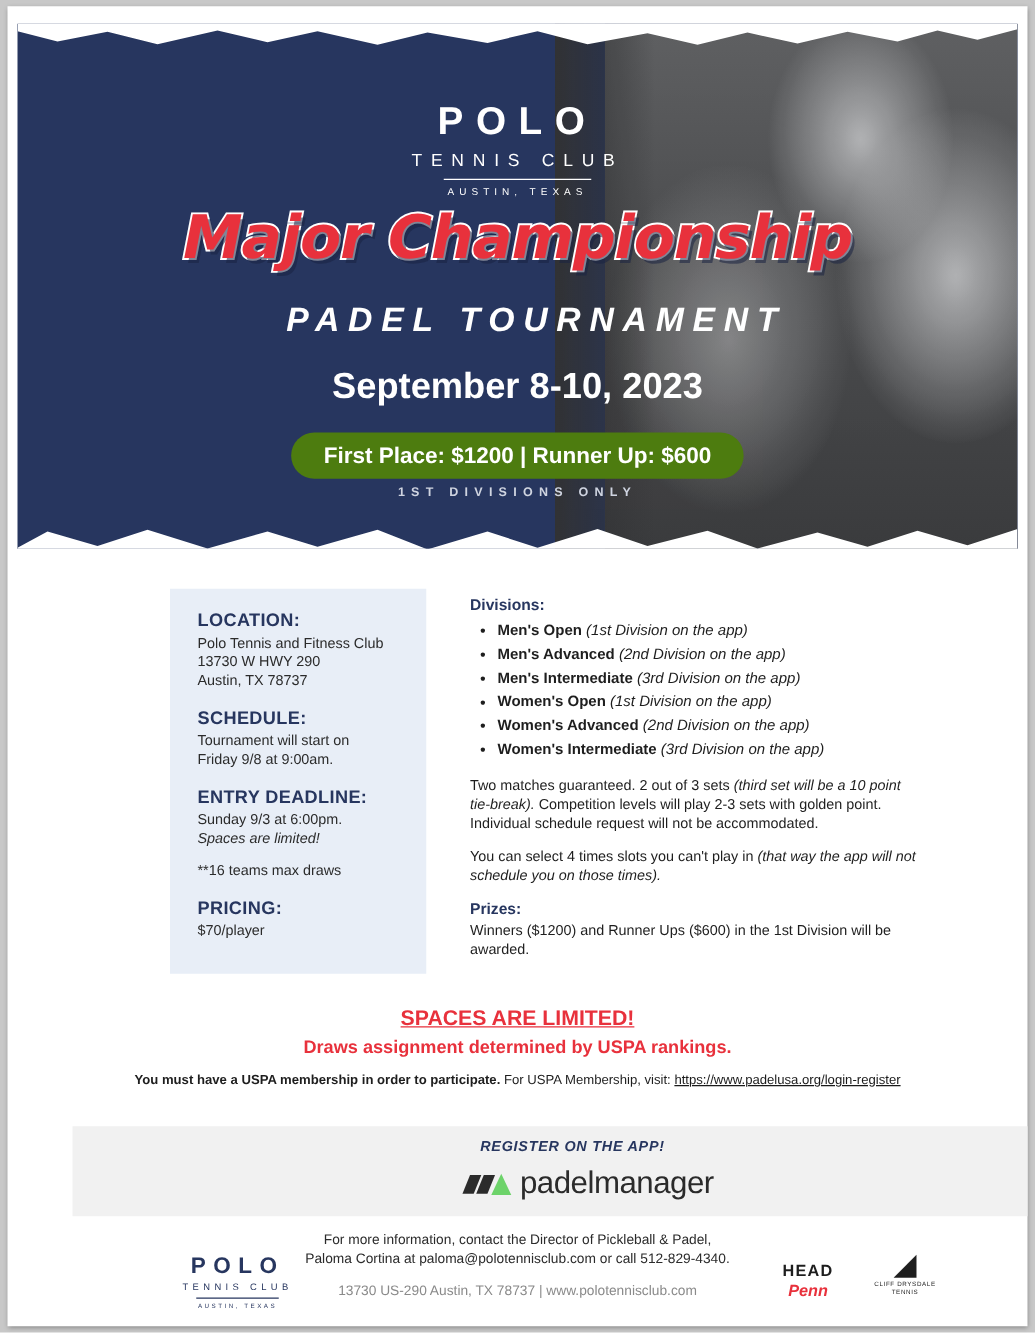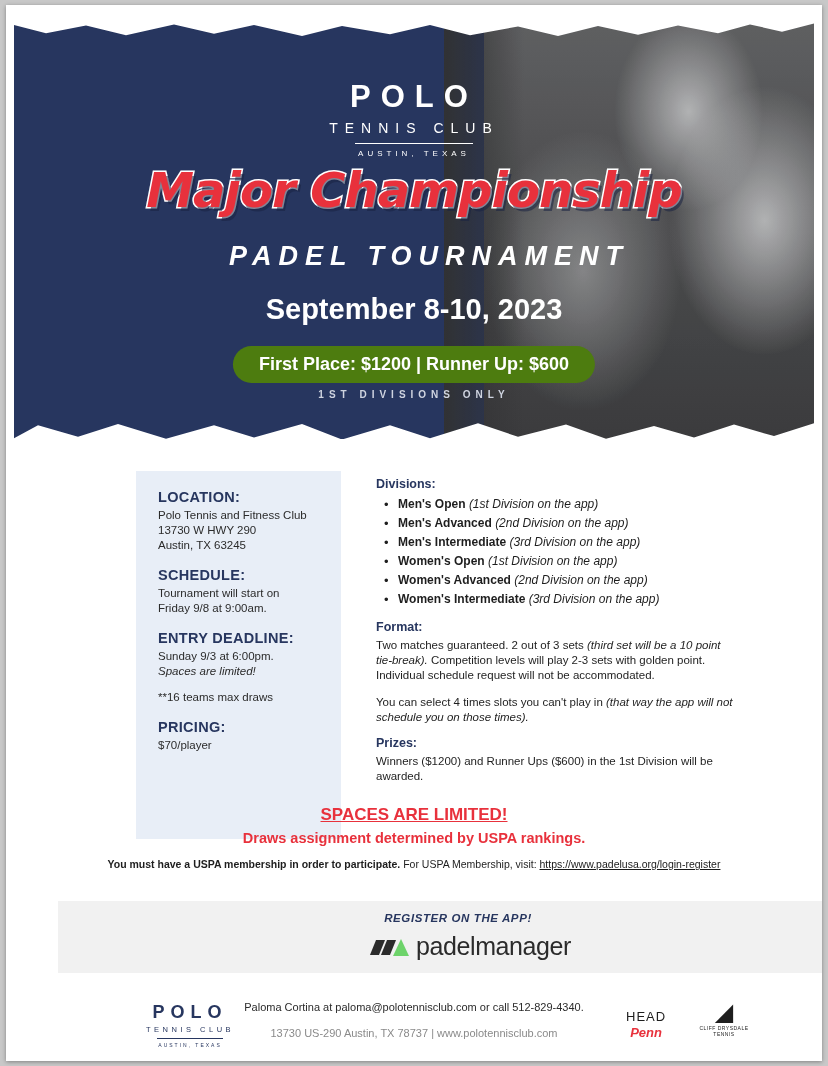--- a/index.html
+++ b/index.html
@@ -78,21 +78,21 @@
     background:#4d7c0f;color:#fff;border-radius:20px;
     padding:8px 26px;font-size:18px;font-weight:bold;white-space:nowrap;
   }
   .divisions-only{
     position:absolute;left:0;right:0;top:370px;text-align:center;z-index:5;
     color:#cfd4e0;font-size:10px;letter-spacing:5px;font-weight:bold;
   }
 
   
   .info-box{
-    position:absolute;left:130px;top:466px;width:205px;height:368px;
+    position:absolute;left:130px;top:466px;width:205px;height:308px;
     background:#e8eef7;padding:18px 16px 10px 22px;box-sizing:border-box;
   }
   .info-h{color:#27365f;font-size:14.5px;font-weight:bold;letter-spacing:.3px;}
   .info-h.sp{margin-top:14px;}
   .info-p{color:#2b2b2b;font-size:11.5px;line-height:15px;margin-top:3px;}
   .info-p .it{font-style:italic;}
 
   .col-right{position:absolute;left:370px;top:472px;width:360px;}
   .sec-h{color:#27365f;font-size:12.5px;font-weight:bold;margin-bottom:4px;}
   ul.divs{margin:0;padding:0;list-style:none;}
@@ -148,21 +148,21 @@
   }
   .foot-logo{
     position:absolute;left:140px;top:998px;text-align:center;color:#27365f;
   }
   .foot-logo .l1{font-size:18px;letter-spacing:6px;font-weight:bold;line-height:1;}
   .foot-logo .l2{font-size:7.5px;letter-spacing:3.5px;margin-top:4px;}
   .foot-logo .lr{width:66px;height:1px;background:#27365f;margin:4px auto 3px;}
   .foot-logo .l3{font-size:5px;letter-spacing:2px;}
 
   .head-penn{position:absolute;left:620px;top:1004px;text-align:center;}
-  .head-penn .hd{font-size:13px;font-weight:normal;color:#1e1e1e;letter-spacing:1px;}
+  .head-penn .hd{font-size:13px;font-weight:bold;color:#1e1e1e;letter-spacing:1px;}
   .head-penn .pn{font-size:13px;font-weight:bold;color:#e8313c;font-style:italic;margin-top:1px;}
 
   .cdt{position:absolute;left:682px;top:996px;text-align:center;width:72px;}
   .cdt .glyph{font-size:24px;line-height:22px;color:#1e1e1e;}
   .cdt .cap{font-size:5px;letter-spacing:.5px;color:#1e1e1e;margin-top:2px;}
 </style>
 </head>
 <body>
 
 <div class="page">
@@ -183,21 +183,21 @@
     <div class="title-sub">PADEL TOURNAMENT</div>
     <div class="title-date">September 8-10, 2023</div>
     <div class="pill">First Place: $1200 | Runner Up: $600</div>
     <div class="divisions-only">1ST DIVISIONS ONLY</div>
   </div>
 
   <div class="info-box">
     <div class="info-h">LOCATION:</div>
     <div class="info-p" style="white-space:pre-line">Polo Tennis and Fitness Club
 13730 W HWY 290
-Austin, TX 63245</div>
+Austin, TX 78737</div>
 
     <div class="info-h sp">SCHEDULE:</div>
     <div class="info-p" style="white-space:pre-line">Tournament will start on
 Friday 9/8 at 9:00am.</div>
 
     <div class="info-h sp">ENTRY DEADLINE:</div>
     <div class="info-p">
       <span>Sunday 9/3 at 6:00pm.</span><br>
       <span class="it">Spaces are limited!</span>
     </div>
@@ -212,21 +212,20 @@
     <ul class="divs">
       <li><b>Men's Open</b> <i>(1st Division on the app)</i></li>
       <li><b>Men's Advanced</b> <i>(2nd Division on the app)</i></li>
       <li><b>Men's Intermediate</b> <i>(3rd Division on the app)</i></li>
       <li><b>Women's Open</b> <i>(1st Division on the app)</i></li>
       <li><b>Women's Advanced</b> <i>(2nd Division on the app)</i></li>
       <li><b>Women's Intermediate</b> <i>(3rd Division on the app)</i></li>
     </ul>
 
     <div class="gap"></div>
-    <div class="sec-h">Format:</div>
     <div class="para">
       <span>Two matches guaranteed. 2 out of 3 sets </span><i>(third set will be a 10 point tie-break).</i><span> Competition levels will play 2-3 sets with golden point. Individual schedule request will not be accommodated.</span>
     </div>
     <div class="para" style="margin-top:12px">
       <span>You can select 4 times slots you can't play in </span><i>(that way the app will not schedule you on those times).</i>
     </div>
 
     <div class="gap"></div>
     <div class="sec-h">Prizes:</div>
     <div class="para">Winners ($1200) and Runner Ups ($600) in the 1st Division will be awarded.</div>
@@ -251,21 +250,21 @@
   </div>
 
   <div class="foot-logo">
     <div class="l1">POLO</div>
     <div class="l2">TENNIS CLUB</div>
     <div class="lr"></div>
     <div class="l3">AUSTIN, TEXAS</div>
   </div>
 
   <div class="foot-info">
-    <br>
+    <span>For more information, contact the Director of Pickleball &amp; Padel,</span><br>
     <span>Paloma Cortina at paloma@polotennisclub.com or call 512-829-4340.</span>
   </div>
   <div class="foot-addr">13730 US-290 Austin, TX 78737  |  www.polotennisclub.com</div>
 
   <div class="head-penn">
     <div class="hd">HEAD</div>
     <div class="pn">Penn</div>
   </div>
 
   <div class="cdt">

